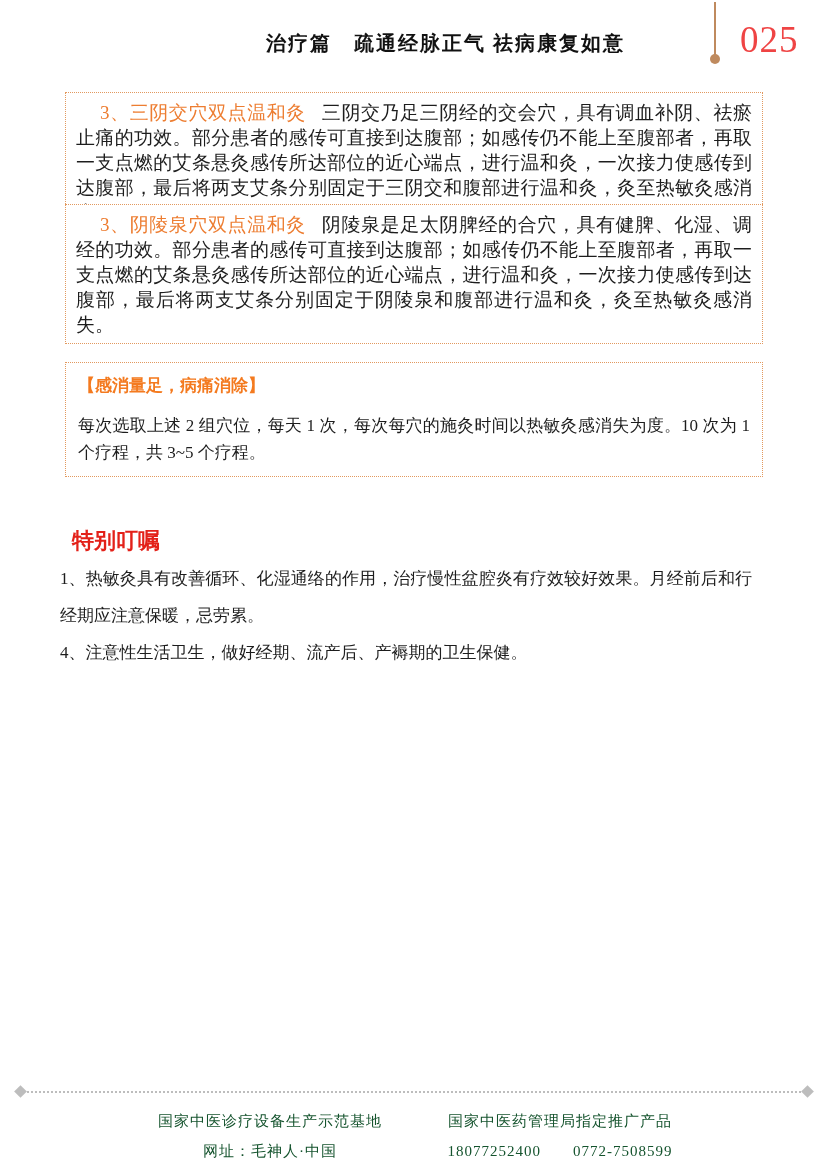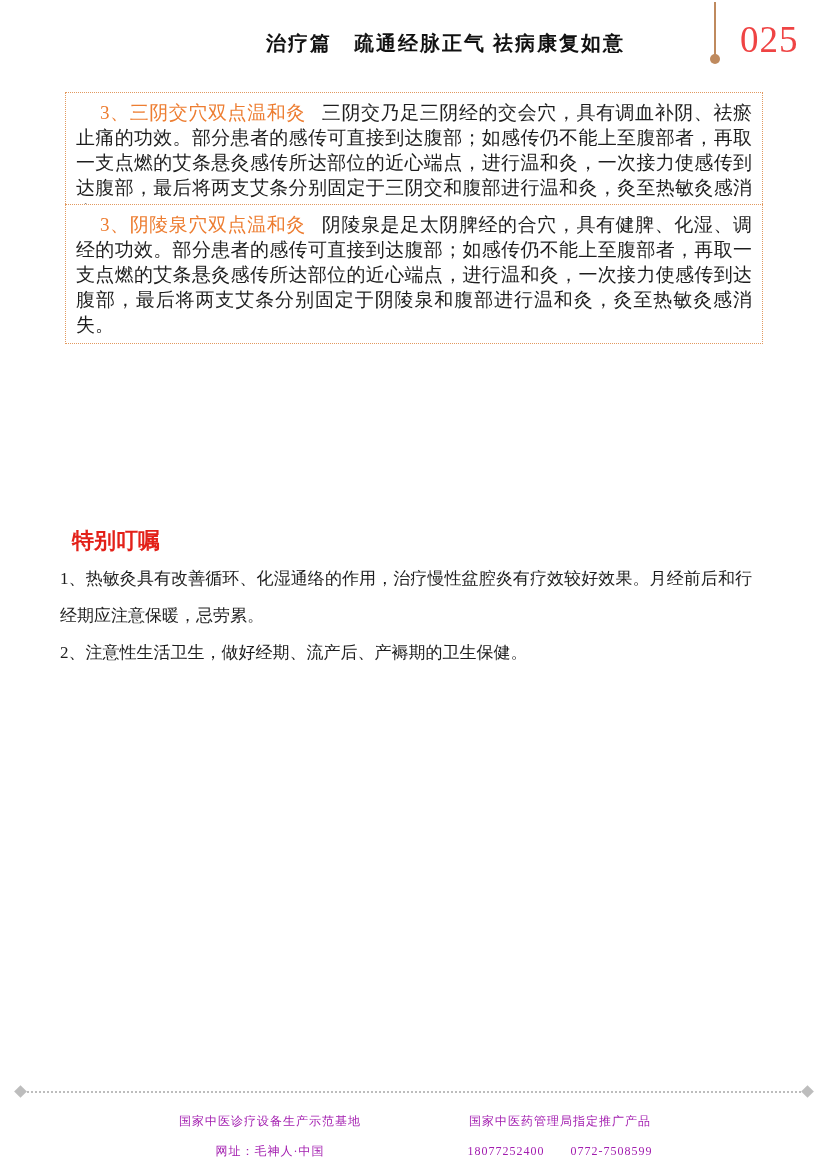--- a/index.html
+++ b/index.html
@@ -88,21 +88,21 @@
   .footer-sep .diamond {
     position:absolute; top:-6px;
     width:9px; height:9px; background:#bdbdbd;
     transform:rotate(45deg); display:block;
   }
   .footer-sep .diamond.left  { left:-11px; }
   .footer-sep .diamond.right { right:-11px; }
 
   .footer-col {
     position:absolute; top:1106px;
-    color:#a21caf; font-size:12px; line-height:30px;
+    color:#14532d; font-size:15px; line-height:30px;
     text-align:center; white-space:nowrap;
     font-family:"Liberation Serif","DejaVu Serif",serif;
   }
   .footer-col.left  { left:150px; width:240px; }
   .footer-col.right { left:445px; width:230px; }
   .footer-col div { letter-spacing:1px; }
 </style>
 </head>
 <body>
 
@@ -119,25 +119,29 @@
       <span class="box-heading">3、三阴交穴双点温和灸</span><span>三阴交乃足三阴经的交会穴，具有调血补阴、祛瘀止痛的功效。部分患者的感传可直接到达腹部；如感传仍不能上至腹部者，再取一支点燃的艾条悬灸感传所达部位的近心端点，进行温和灸，一次接力使感传到达腹部，最后将两支艾条分别固定于三阴交和腹部进行温和灸，灸至热敏灸感消失。</span>
     </p>
   </div>
 
   <div class="tx-box" id="tx-box-2">
     <p>
       <span class="box-heading">3、阴陵泉穴双点温和灸</span><span>阴陵泉是足太阴脾经的合穴，具有健脾、化湿、调经的功效。部分患者的感传可直接到达腹部；如感传仍不能上至腹部者，再取一支点燃的艾条悬灸感传所达部位的近心端点，进行温和灸，一次接力使感传到达腹部，最后将两支艾条分别固定于阴陵泉和腹部进行温和灸，灸至热敏灸感消失。</span>
     </p>
   </div>
 
+  <div class="dosage-box">
+    <p class="dosage-heading">【感消量足，病痛消除】</p>
+    <p class="dosage-body">每次选取上述 2 组穴位，每天 1 次，每次每穴的施灸时间以热敏灸感消失为度。10 次为 1 个疗程，共 3~5 个疗程。</p>
+  </div>
 
   <div class="special-title">特别叮嘱</div>
   <div class="notes">
     <p>1、热敏灸具有改善循环、化湿通络的作用，治疗慢性盆腔炎有疗效较好效果。月经前后和行经期应注意保暖，忌劳累。</p>
-    <p>2、注意性生活卫生，做好经期、流产后、产褥期的卫生保健。</p>
+    <p>4、注意性生活卫生，做好经期、流产后、产褥期的卫生保健。</p>
   </div>
 
   <div class="footer-sep">
     <span class="diamond left"></span>
     <span class="diamond right"></span>
   </div>
   <div class="footer-col left">
     <div>国家中医诊疗设备生产示范基地</div>
     <div>网址：毛神人·中国</div>
   </div>

